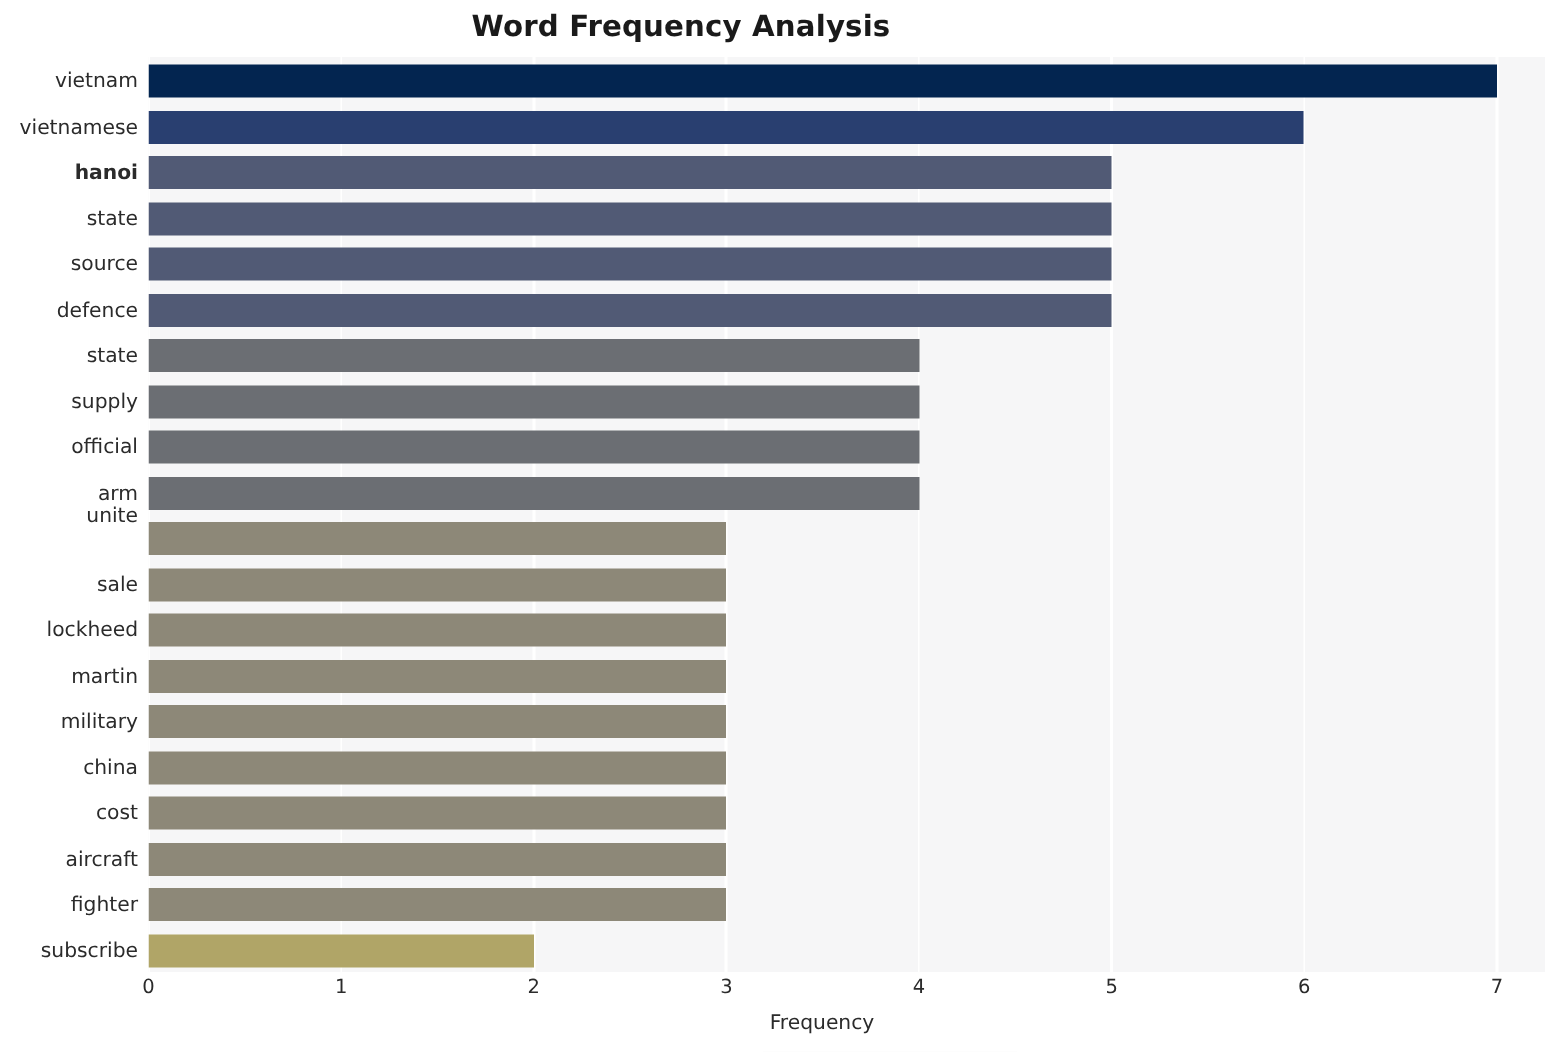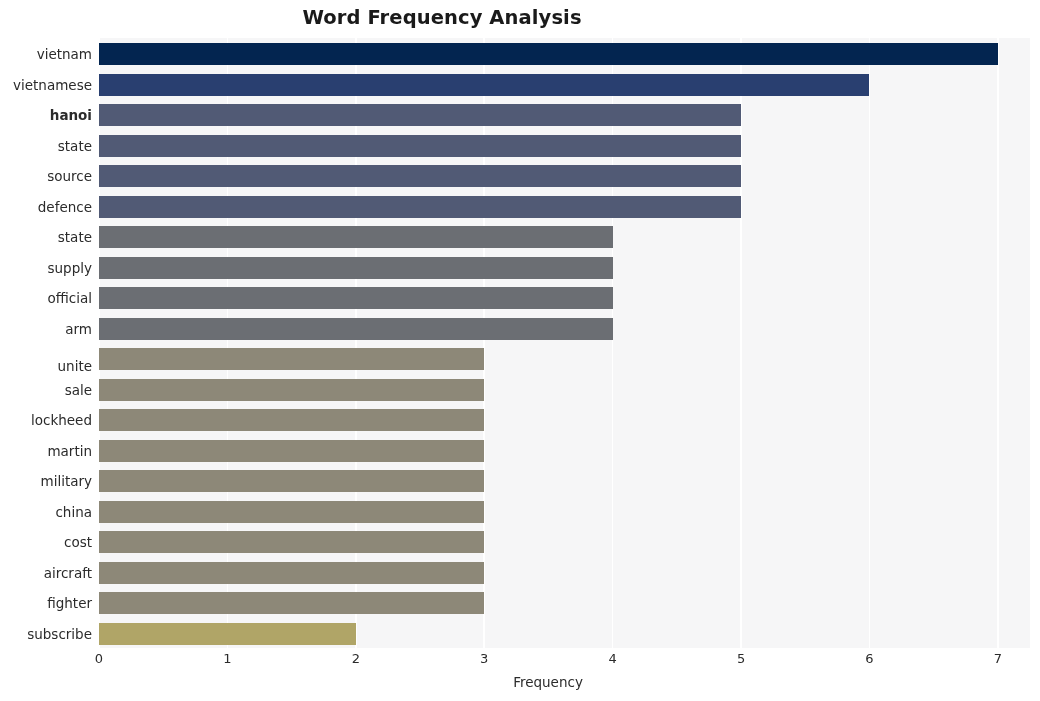--- a/index.html
+++ b/index.html
@@ -20,21 +20,21 @@
     left: 0;
     top: 0;
     width: 1040px;
     height: 701px;
     background: #ffffff;
   }
 
   
   .chart-title {
     position: absolute;
-    left: 4px;
+    left: 16px;
     top: 6px;
     width: 876px;
     text-align: center;
     font-size: 19.5px;
     font-weight: bold;
     color: #1a1a1a;
     letter-spacing: 0.1px;
     white-space: nowrap;
   }
 
@@ -129,21 +129,21 @@
       <div class="ylabel" style="top: 5.25px;">vietnam</div>
       <div class="ylabel" style="top: 35.75px;">vietnamese</div>
       <div class="ylabel" style="top: 66.25px; font-weight: bold;">hanoi</div>
       <div class="ylabel" style="top: 96.75px;">state</div>
       <div class="ylabel" style="top: 127.25px;">source</div>
       <div class="ylabel" style="top: 157.75px; margin-left: 36px;">defence</div>
       <div class="ylabel" style="top: 188.25px;">state</div>
       <div class="ylabel" style="top: 218.75px;">supply</div>
       <div class="ylabel" style="top: 249.25px;">official</div>
       <div class="ylabel" style="top: 279.75px;">arm</div>
-      <div class="ylabel" style="top: 317px;">unite</div>
+      <div class="ylabel" style="top: 295px;">unite</div>
       <div class="ylabel" style="top: 340.75px;">sale</div>
       <div class="ylabel" style="top: 371.25px;">lockheed</div>
       <div class="ylabel" style="top: 401.75px; text-align: right;">martin</div>
       <div class="ylabel" style="top: 432.25px;">military</div>
       <div class="ylabel" style="top: 462.75px;">china</div>
       <div class="ylabel" style="top: 493.25px;">cost</div>
       <div class="ylabel" style="top: 523.75px;">aircraft</div>
       <div class="ylabel" style="top: 554.25px;">fighter</div>
       <div class="ylabel" style="top: 584.75px;">subscribe</div>
     </div>

